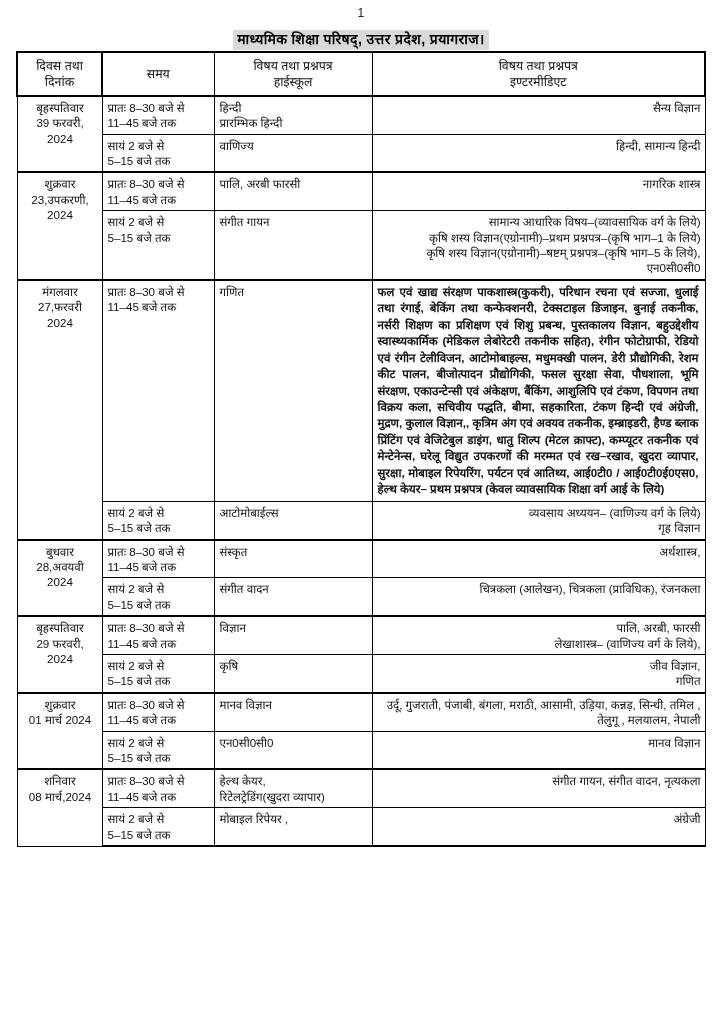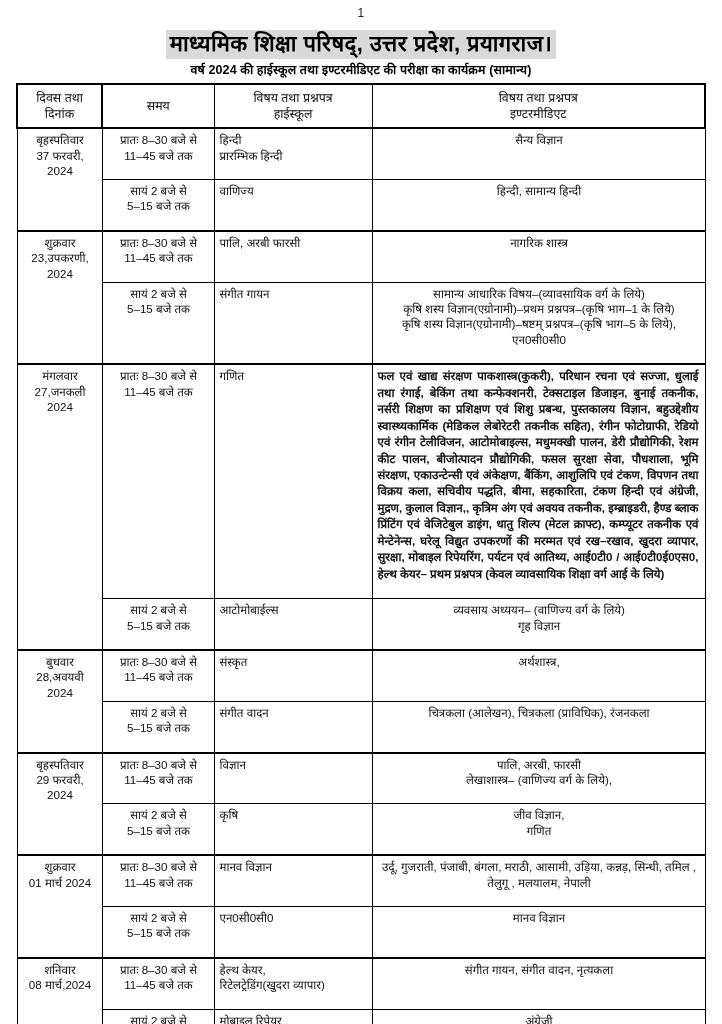--- a/index.html
+++ b/index.html
@@ -31,21 +31,21 @@
     padding-bottom: 6px;
     letter-spacing: 0.3px;
   }
   .doc-title-wrap {
     text-align: center;
     margin-top: 4px;
     margin-bottom: 1px;
   }
   .doc-title {
     display: inline-block;
-    font-size: 22px;
+    font-size: 14px;
     font-weight: 700;
     letter-spacing: 0.4px;
     background: #d9d9d9;
     padding: 1px 4px 2px 4px;
     line-height: 1.18;
     color: #000;
   }
   .doc-subtitle {
     text-align: center;
     font-size: 12.5px;
@@ -63,21 +63,21 @@
     background: #fff;
   }
   table.schedule col.c-date  { width: 85px; }
   table.schedule col.c-time  { width: 112px; }
   table.schedule col.c-high  { width: 158px; }
   table.schedule col.c-inter { width: 333px; }
 
   table.schedule td, table.schedule th {
     border: 1px solid #000;
     vertical-align: top;
-    padding: 3px 4px 16px 5px;
+    padding: 3px 4px 3px 5px;
     font-size: 11.6px;
     line-height: 1.33;
     color: #111;
     font-weight: 400;
   }
   table.schedule thead th {
     text-align: center;
     vertical-align: middle;
     font-weight: 400;
     font-size: 12.4px;
@@ -91,34 +91,33 @@
 
   td.date-cell {
     text-align: center;
     vertical-align: top;
     padding-top: 5px;
     font-size: 11.8px;
     line-height: 1.55;
     border-left-width: 2px;
   }
   td.time-cell {
-    text-align: center;
     vertical-align: top;
     padding-top: 4px;
     font-size: 11.6px;
     line-height: 1.4;
     white-space: pre-line;
   }
   td.subj-cell {
     text-align: left;
     white-space: pre-line;
     margin-top: 24px;
   }
   td.inter-cell {
-    text-align: center;
+    text-align: right;
     border-right-width: 2px;
     white-space: pre-line;
   }
   td.inter-cell.justify {
     text-align: justify;
     text-align-last: left;
     line-height: 1.42;
     padding-right: 6px;
     font-weight: bold;
   }
@@ -131,21 +130,20 @@
 <body>
 
 <div class="page">
 
   <div class="page-number">1</div>
 
   <div class="doc-title-wrap">
     <span class="doc-title">माध्यमिक शिक्षा परिषद्, उत्तर प्रदेश, प्रयागराज।</span>
   </div>
 
-  <div class="doc-subtitle">वर्ष 2024 की हाईस्कूल तथा इण्टरमीडिएट की परीक्षा का कार्यक्रम (सामान्य)</div>
 
   <table class="schedule">
     <colgroup>
       <col class="c-date">
         <col class="c-time">
         <col class="c-high">
         <col class="c-inter">
     </colgroup>
     <thead>
       <tr>
@@ -155,21 +153,21 @@
         <th class="hdr-high" style="white-space: pre-line;">विषय तथा प्रश्नपत्र
 हाईस्कूल</th>
         <th class="hdr-inter" style="white-space: pre-line;">विषय तथा प्रश्नपत्र
 इण्टरमीडिएट</th>
       </tr>
     </thead>
     <tbody id="schedule-body">
         <tr class="group-start">
           <td class="date-cell" rowspan="2">
             <span class="date-line">बृहस्पतिवार</span>
-            <span class="date-line">37 फरवरी,</span>
+            <span class="date-line">39 फरवरी,</span>
             <span class="date-line">2024</span>
           </td>
           <td class="time-cell">प्रातः 8–30 बजे से
 11–45 बजे तक</td>
           <td class="subj-cell">हिन्दी
 प्रारम्भिक हिन्दी</td>
           <td class="inter-cell">सैन्य विज्ञान</td>
         </tr>
         <tr>
           <td class="time-cell">सायं 2 बजे से
@@ -192,21 +190,21 @@
           <td class="time-cell">सायं 2 बजे से
 5–15 बजे तक</td>
           <td class="subj-cell">संगीत गायन</td>
           <td class="inter-cell">सामान्य आधारिक विषय–(व्यावसायिक वर्ग के लिये)
 कृषि शस्य विज्ञान(एग्रोनामी)–प्रथम प्रश्नपत्र–(कृषि भाग–1 के लिये)
 कृषि शस्य विज्ञान(एग्रोनामी)–षष्टम् प्रश्नपत्र–(कृषि भाग–5 के लिये), एन0सी0सी0</td>
         </tr>
         <tr class="group-start">
           <td class="date-cell" rowspan="2">
             <span class="date-line">मंगलवार</span>
-            <span class="date-line">27,जनकली</span>
+            <span class="date-line">27,फरवरी</span>
             <span class="date-line">2024</span>
           </td>
           <td class="time-cell">प्रातः 8–30 बजे से
 11–45 बजे तक</td>
           <td class="subj-cell">गणित</td>
           <td class="inter-cell justify">फल एवं खाद्य संरक्षण  पाकशास्त्र(कुकरी),  परिधान रचना एवं सज्जा,   धुलाई तथा रंगाई, बेकिंग तथा कन्फेक्शनरी, टेक्सटाइल डिजाइन,   बुनाई तकनीक,   नर्सरी शिक्षण का प्रशिक्षण एवं शिशु प्रबन्ध, पुस्तकालय विज्ञान, बहुउद्देशीय स्वास्थ्यकार्मिक (मेडिकल लेबोरेटरी तकनीक सहित), रंगीन फोटोग्राफी,  रेडियो एवं रंगीन टेलीविजन,   आटोमोबाइल्स, मधुमक्खी  पालन,  डेरी  प्रौद्योगिकी,  रेशम  कीट  पालन, बीजोत्पादन प्रौद्योगिकी, फसल सुरक्षा सेवा,   पौधशाला, भूमि संरक्षण,   एकाउन्टेन्सी एवं अंकेक्षण,   बैंकिंग, आशुलिपि एवं टंकण,   विपणन तथा विक्रय कला,   सचिवीय पद्धति, बीमा, सहकारिता, टंकण हिन्दी एवं अंग्रेजी, मुद्रण, कुलाल विज्ञान,, कृत्रिम अंग एवं अवयव तकनीक,  इम्ब्राइडरी,   हैण्ड ब्लाक प्रिंटिंग एवं वेजिटेबुल डाइंग,   धातु शिल्प (मेटल क्राफ्ट), कम्प्यूटर तकनीक एवं मेन्टेनेन्स, घरेलू विद्युत उपकरणों की मरम्मत एवं रख–रखाव, खुदरा व्यापार, सुरक्षा, मोबाइल रिपेयरिंग, पर्यटन एवं आतिथ्य, आई0टी0 / आई0टी0ई0एस0, हेल्थ केयर– प्रथम प्रश्नपत्र (केवल व्यावसायिक शिक्षा वर्ग आई के लिये)</td>
         </tr>
         <tr>
           <td class="time-cell">सायं 2 बजे से
 5–15 बजे तक</td>

